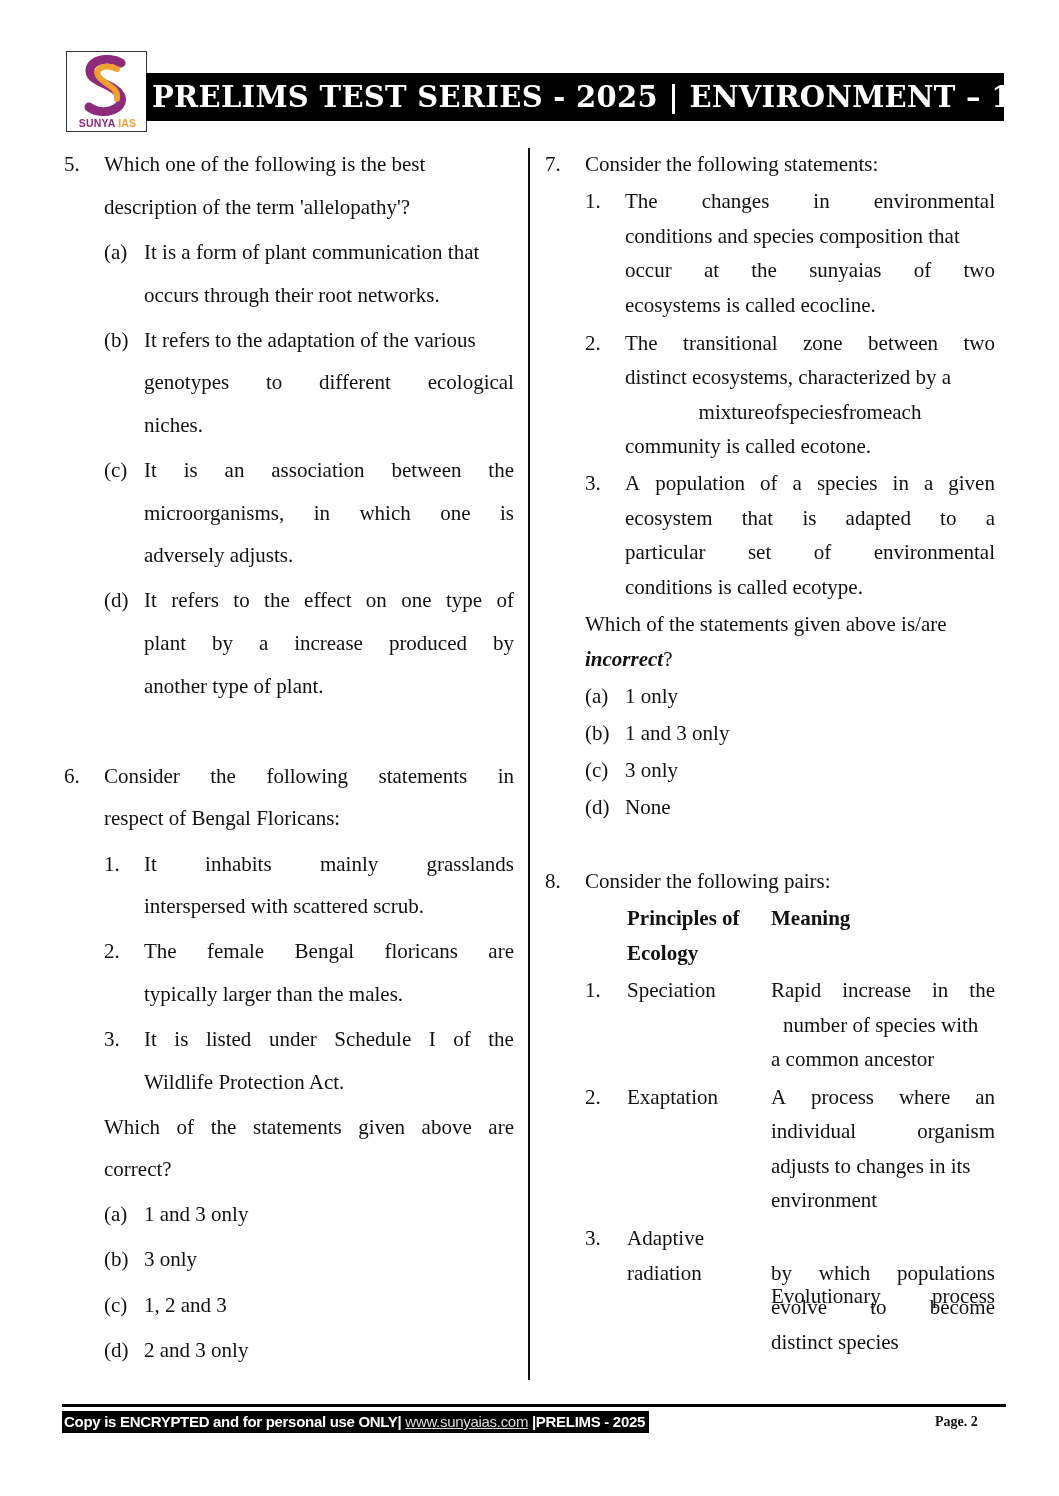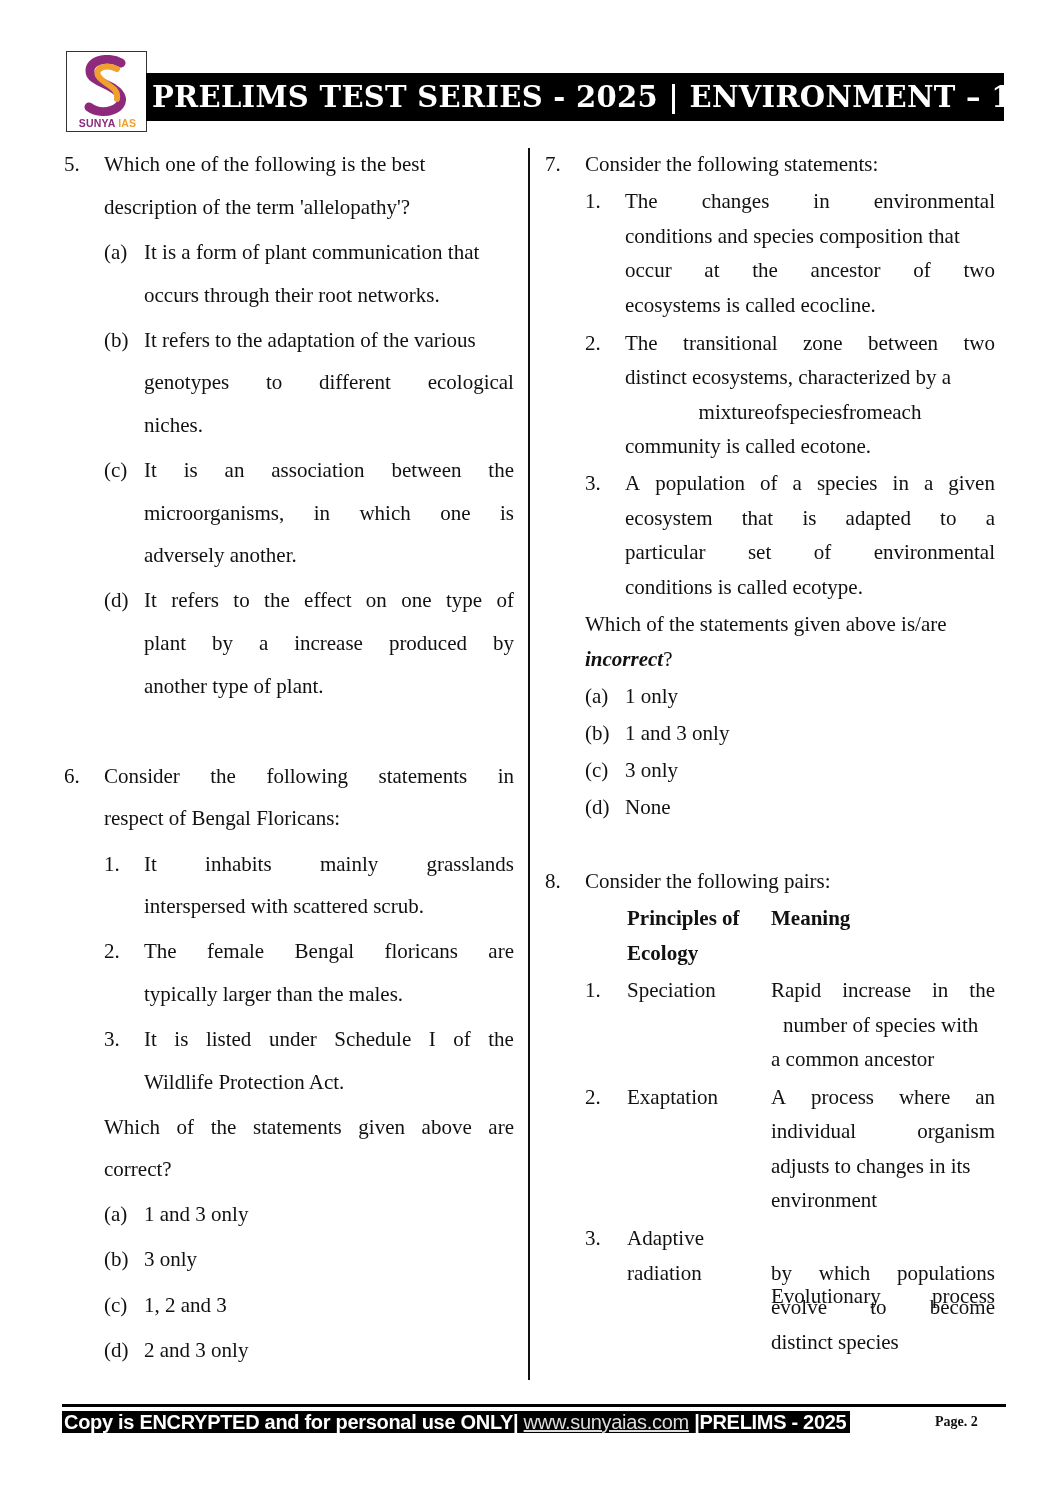--- a/index.html
+++ b/index.html
@@ -11,21 +11,21 @@
   .header-bar { position: absolute; left: 146px; top: 73px; width: 858px; height: 48px; background: #000; color: #fff; font-family: "DejaVu Serif", serif; font-weight: bold; font-size: 29px; line-height: 48px; padding-left: 6px; box-sizing: border-box; white-space: nowrap; letter-spacing: 0.3px; }
   .divider { position: absolute; left: 528px; top: 148px; width: 2px; height: 1232px; background: #111; }
   .col { position: absolute; font-size: 21px; }
   .col-left { left: 64px; top: 148px; width: 450px; }
   .col-right { left: 545px; top: 148px; width: 450px; }
   .just { text-align: justify; text-align-last: left; }
   .abs { position: absolute; }
   .bold { font-weight: bold; }
   .ital { font-style: italic; font-weight: bold; }
   .footer-line { position: absolute; left: 62px; top: 1404px; width: 944px; height: 3px; background: #000; }
-  .footer-bar { position: absolute; left: 62px; top: 1411px; height: 22px; background: #000; color: #fff; font-family: "Liberation Sans", sans-serif; font-weight: bold; font-size: 20px; line-height: 22px; padding: 0 4px 0 2px; white-space: nowrap; letter-spacing: -0.3px; }
+  .footer-bar { position: absolute; left: 62px; top: 1411px; height: 22px; background: #000; color: #fff; font-family: "Liberation Sans", sans-serif; font-weight: bold; font-size: 15px; line-height: 22px; padding: 0 4px 0 2px; white-space: nowrap; letter-spacing: -0.3px; }
   .footer-bar .url { font-weight: normal; text-decoration: underline; color: #ddd; }
   .page-no { position: absolute; left: 935px; top: 1411px; font-family: "Liberation Serif", serif; font-weight: bold; font-size: 14px; line-height: 22px; }
 </style>
 </head>
 <body>
 
 <div class="logo-box">
   <svg width="60" height="62" viewBox="0 0 60 62">
     <path d="M44 8 C30 0, 8 6, 14 20 C18 28, 40 30, 44 42 C48 54, 26 62, 12 52" fill="none" stroke="#8e2a7c" stroke-width="9" stroke-linecap="round"></path>
     <path d="M40 14 C28 8, 16 14, 22 22 C28 30, 42 32, 40 44" fill="none" stroke="#f0a030" stroke-width="6" stroke-linecap="round"></path>
@@ -66,21 +66,21 @@
         <span>between</span>
         <span>the</span>
       </div>
     <div class="abs" style="left:80px;top:353px;width:370px;display:flex;justify-content:space-between;">
         <span>microorganisms,</span>
         <span>in</span>
         <span>which</span>
         <span>one</span>
         <span>is</span>
       </div>
-    <div class="abs" style="left:80px;top:395px;">adversely another.</div>
+    <div class="abs" style="left:80px;top:395px;">adversely adjusts.</div>
 
     <div class="abs" style="left:40px;top:440px;">(d)</div>
     <div class="abs" style="left:80px;top:440px;width:370px;display:flex;justify-content:space-between;">
         <span>It</span>
         <span>refers</span>
         <span>to</span>
         <span>the</span>
         <span>effect</span>
         <span>on</span>
         <span>one</span>
@@ -174,21 +174,21 @@
         <span>The</span>
         <span>changes</span>
         <span>in</span>
         <span>environmental</span>
       </div>
     <div class="abs just" style="left:80px;top:76px;width:370px;">conditions and species composition that</div>
     <div class="abs" style="left:80px;top:110px;width:370px;display:flex;justify-content:space-between;">
         <span>occur</span>
         <span>at</span>
         <span>the</span>
-        <span>ancestor</span>
+        <span>sunyaias</span>
         <span>of</span>
         <span>two</span>
       </div>
     <div class="abs" style="left:80px;top:145px;">ecosystems is called ecocline.</div>
 
     <div class="abs" style="left:40px;top:183px;">2.</div>
     <div class="abs" style="left:80px;top:183px;width:370px;display:flex;justify-content:space-between;">
         <span>The</span>
         <span>transitional</span>
         <span>zone</span>

